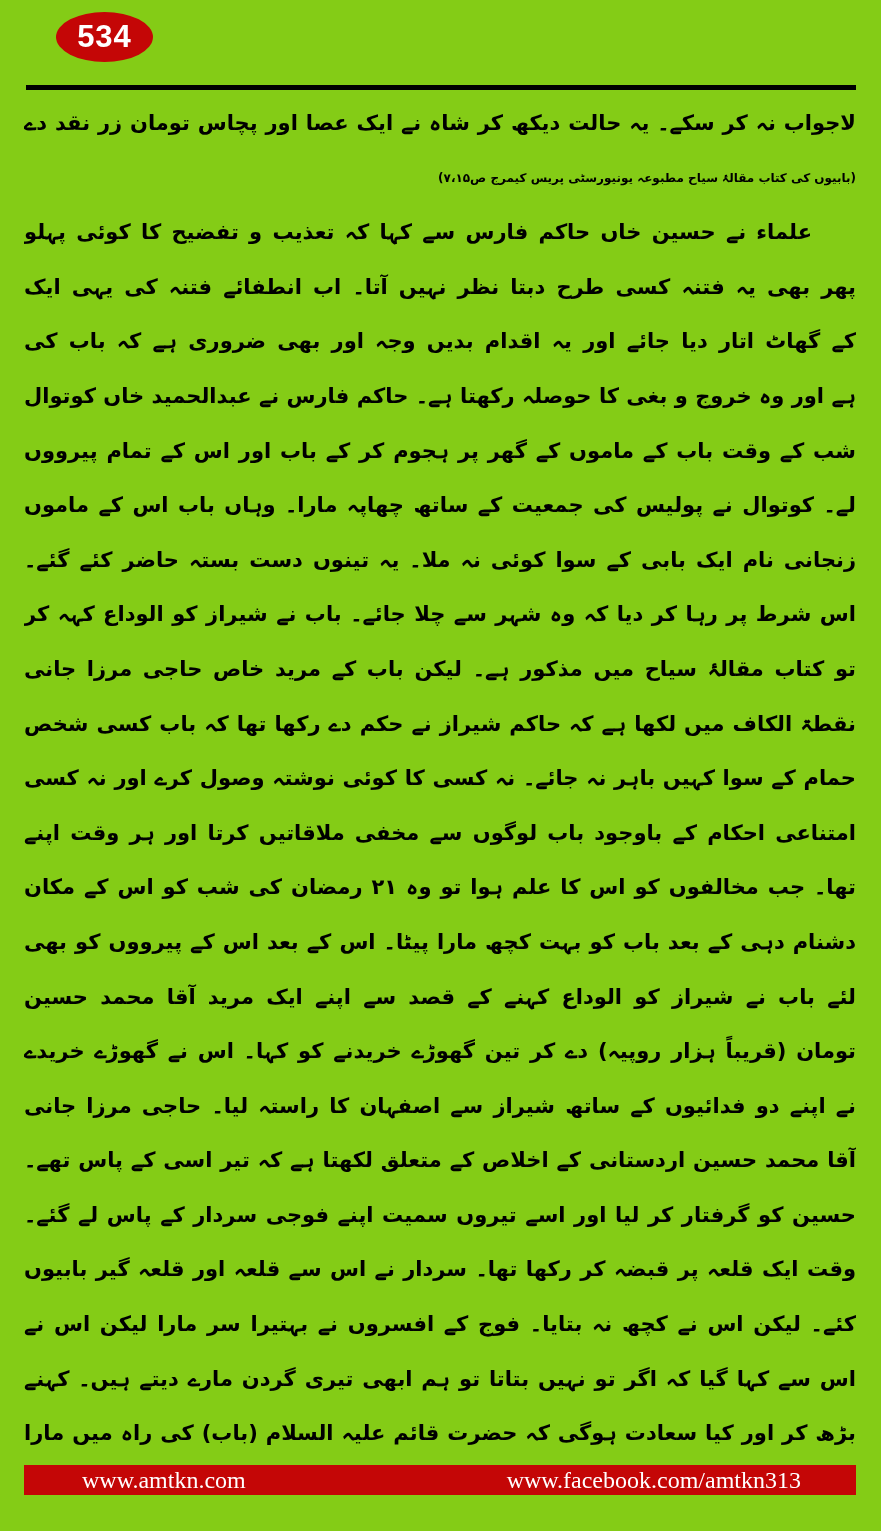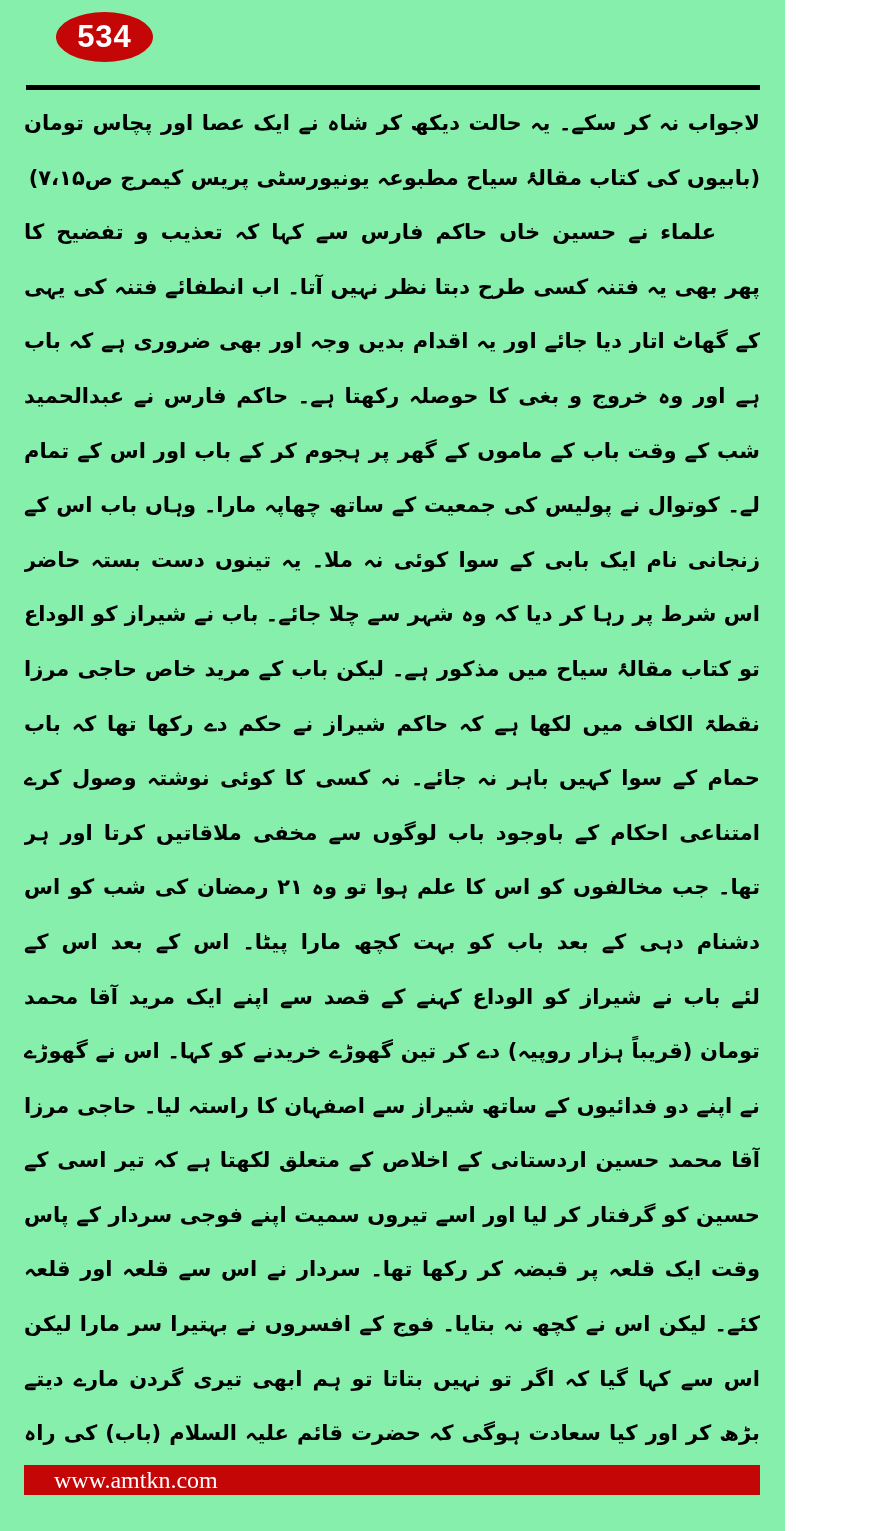--- a/index.html
+++ b/index.html
@@ -1,20 +1,20 @@
 <!DOCTYPE html>
 <html lang="ur"><head>
 <meta charset="utf-8">
 <style>
   html, body { margin: 0; padding: 0; background: #ffffff; }
   .page {
     position: relative;
-    width: 785px;
+    width: 881px;
     height: 1531px;
-    background: #86efac;
+    background: #84cc16;
     overflow: hidden;
     font-family: "DejaVu Sans", sans-serif;
   }
   
   .header { position: relative; height: 92px; }
   .page-badge {
     position: absolute;
     left: 56px; top: 12px;
     width: 97px; height: 50px;
     background: var(--accent-red, #c40606);
@@ -60,31 +60,31 @@
   }
   .text-line.indent { text-indent: 44px; }
   .text-line.split {
     display: flex;
     justify-content: space-between;
     align-items: center;
     text-align: right;
     text-align-last: auto;
   }
   .text-line.split .main-phrase { font-size: 21px; }
-  .text-line.split .citation { font-size: 21px; text-align: center; }
+  .text-line.split .citation { font-size: 12px; text-align: center; }
   
   .footer-bar {
     position: absolute;
     left: 24px; right: 25px; top: 1465px;
     height: 30px;
     background: var(--footer-red, #c40606);
     display: flex;
     align-items: center;
     justify-content: space-between;
-    padding: 0 55px 0 30px;
+    padding: 0 55px 0 58px;
     box-sizing: border-box;
   }
   .footer-url {
     color: #ffffff;
     font-family: "Liberation Serif", serif;
     font-size: 24px;
     white-space: nowrap;
   }
 </style>
 </head>
@@ -122,15 +122,16 @@
       <div class="text-line">آقا محمد حسین اردستانی کے اخلاص کے متعلق لکھتا ہے کہ تیر اسی کے پاس تھے۔ شاہی لشکر نے محمد</div>
       <div class="text-line">حسین کو گرفتار کر لیا اور اسے تیروں سمیت اپنے فوجی سردار کے پاس لے گئے۔ بابیوں نے اس</div>
       <div class="text-line">وقت ایک قلعہ پر قبضہ کر رکھا تھا۔ سردار نے اس سے قلعہ اور قلعہ گیر بابیوں کے حالات دریافت</div>
       <div class="text-line">کئے۔ لیکن اس نے کچھ نہ بتایا۔ فوج کے افسروں نے بہتیرا سر مارا لیکن اس نے مہر سکوت نہ توڑی۔</div>
       <div class="text-line">اس سے کہا گیا کہ اگر تو نہیں بتاتا تو ہم ابھی تیری گردن مارے دیتے ہیں۔ کہنے لگا کہ اس سے</div>
       <div class="text-line">بڑھ کر اور کیا سعادت ہوگی کہ حضرت قائم علیہ السلام (باب) کی راہ میں مارا جاؤں۔ سردار پوچھنے</div>
     </div>
 
   <div class="footer-bar">
     <span class="footer-url">www.amtkn.com</span>
+    <span class="footer-url">www.facebook.com/amtkn313</span>
   </div>
 
 </div>
 
 </body></html>

